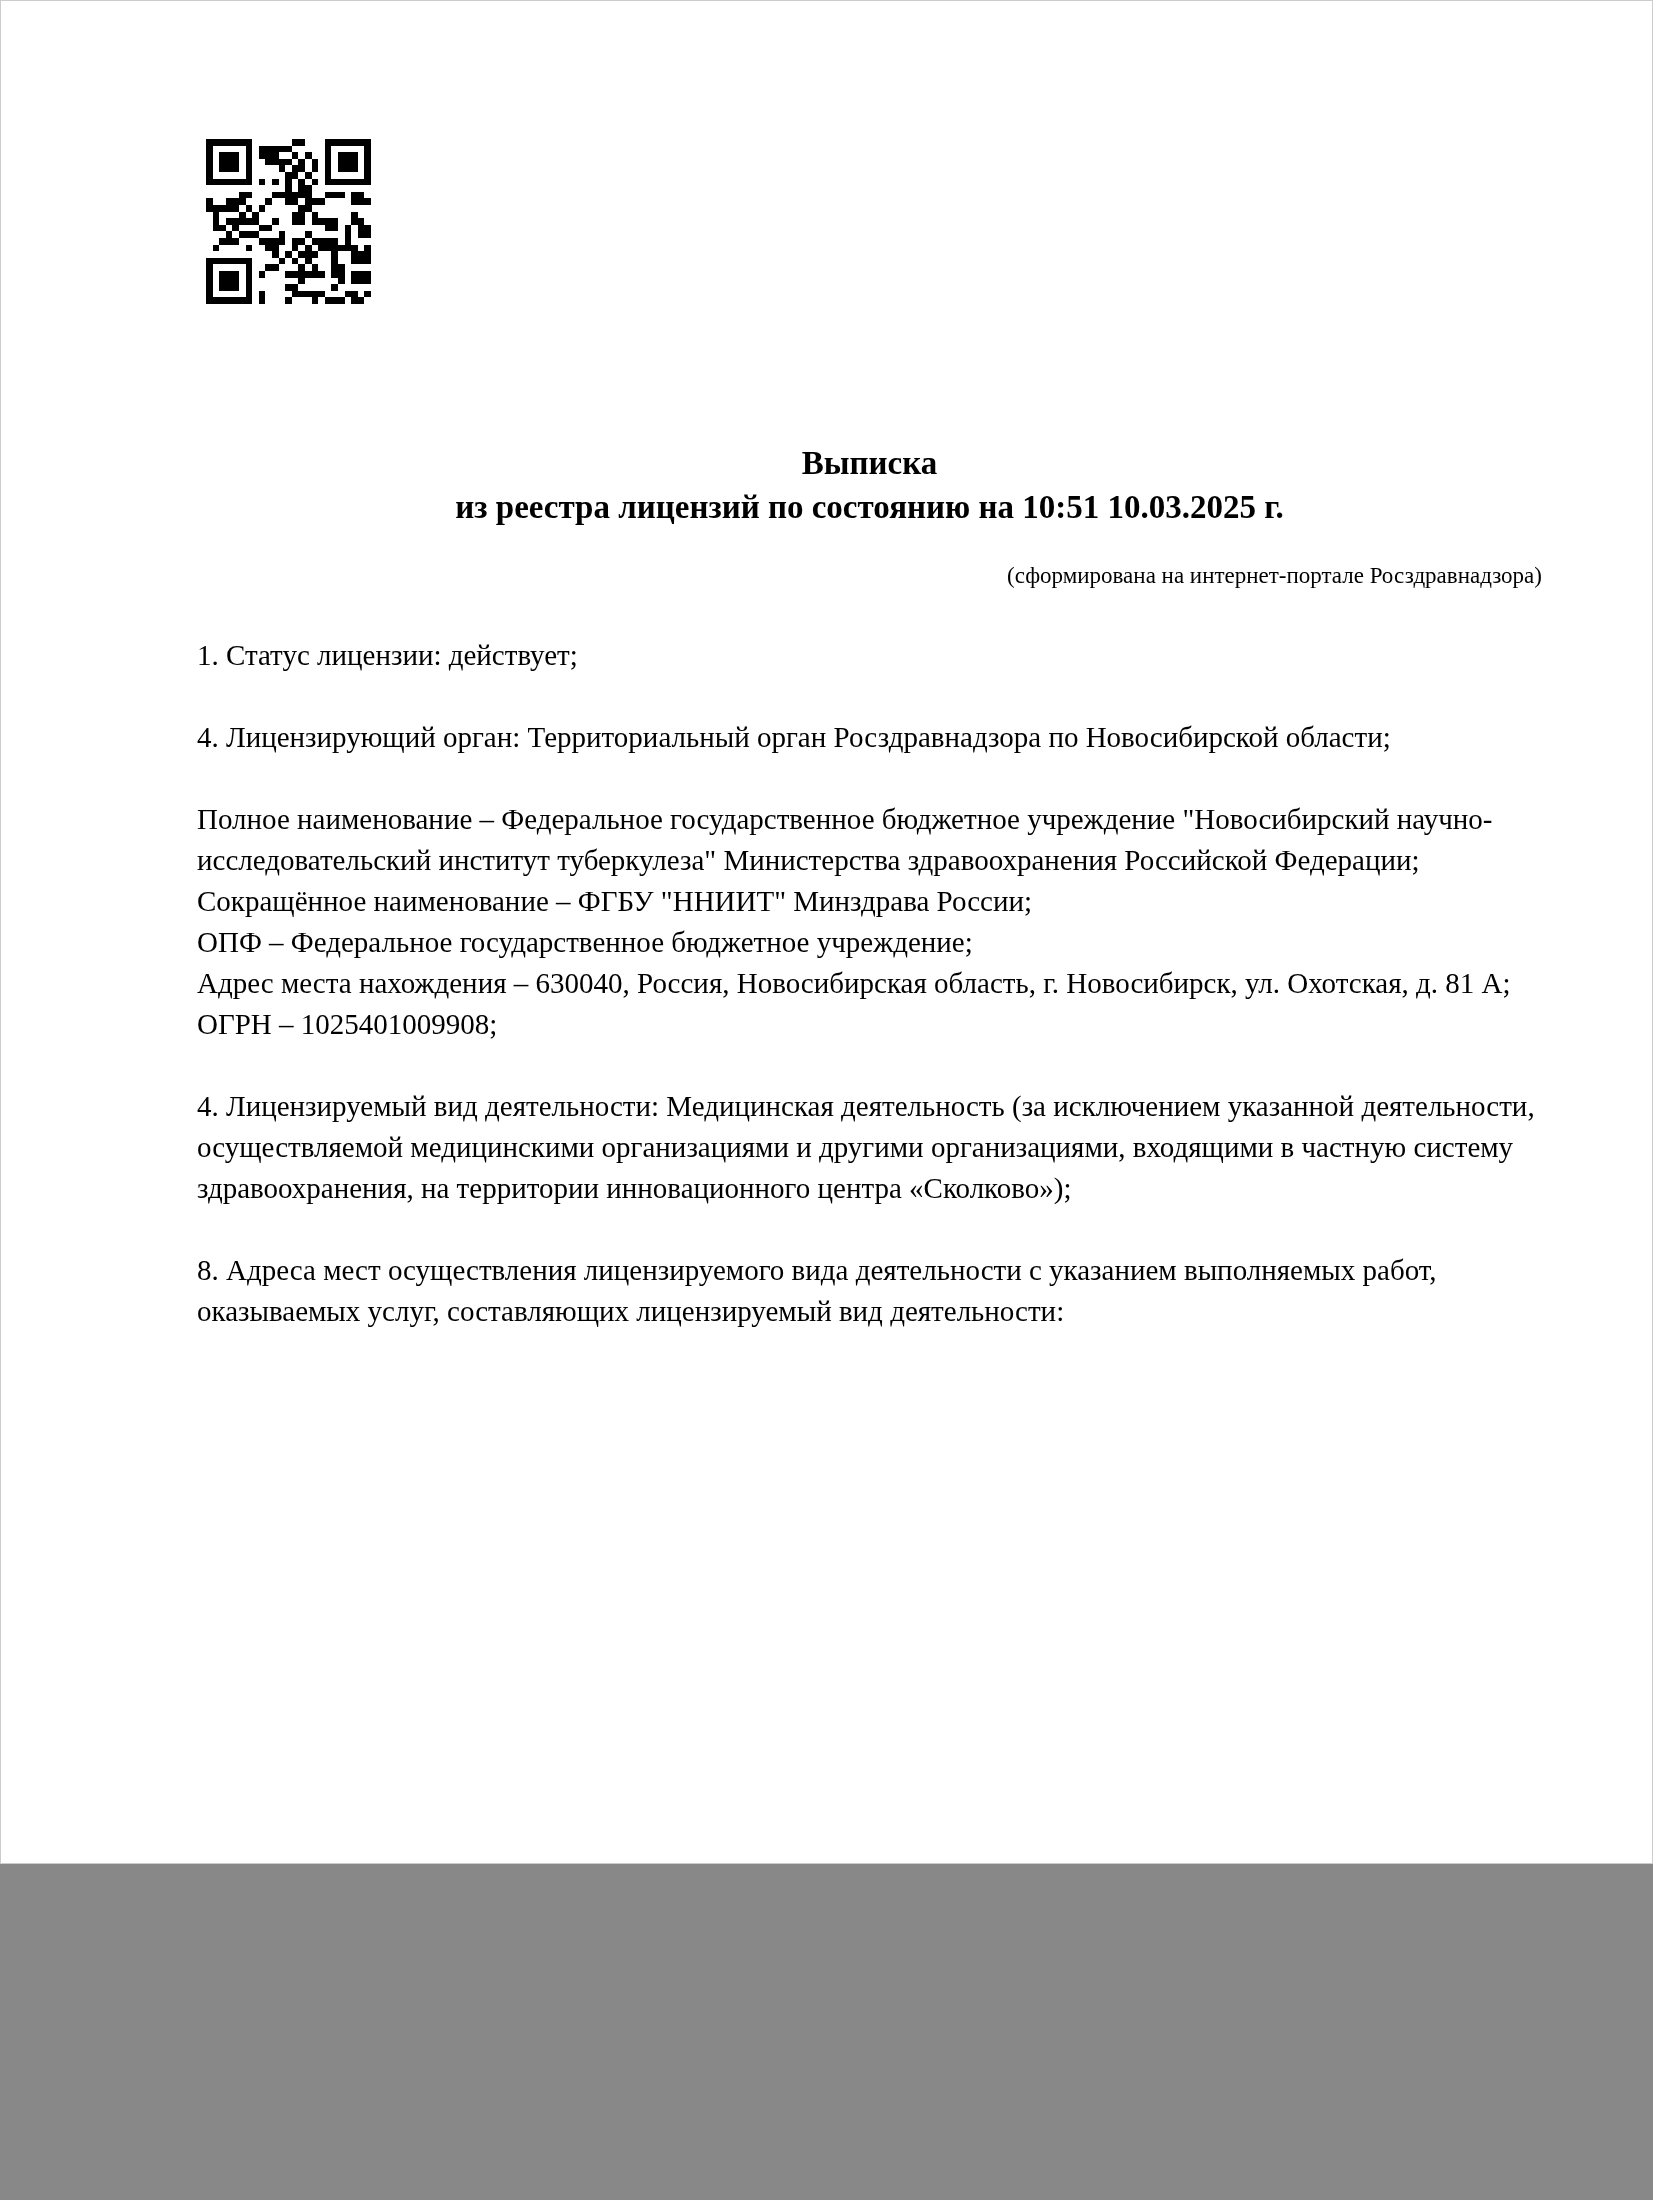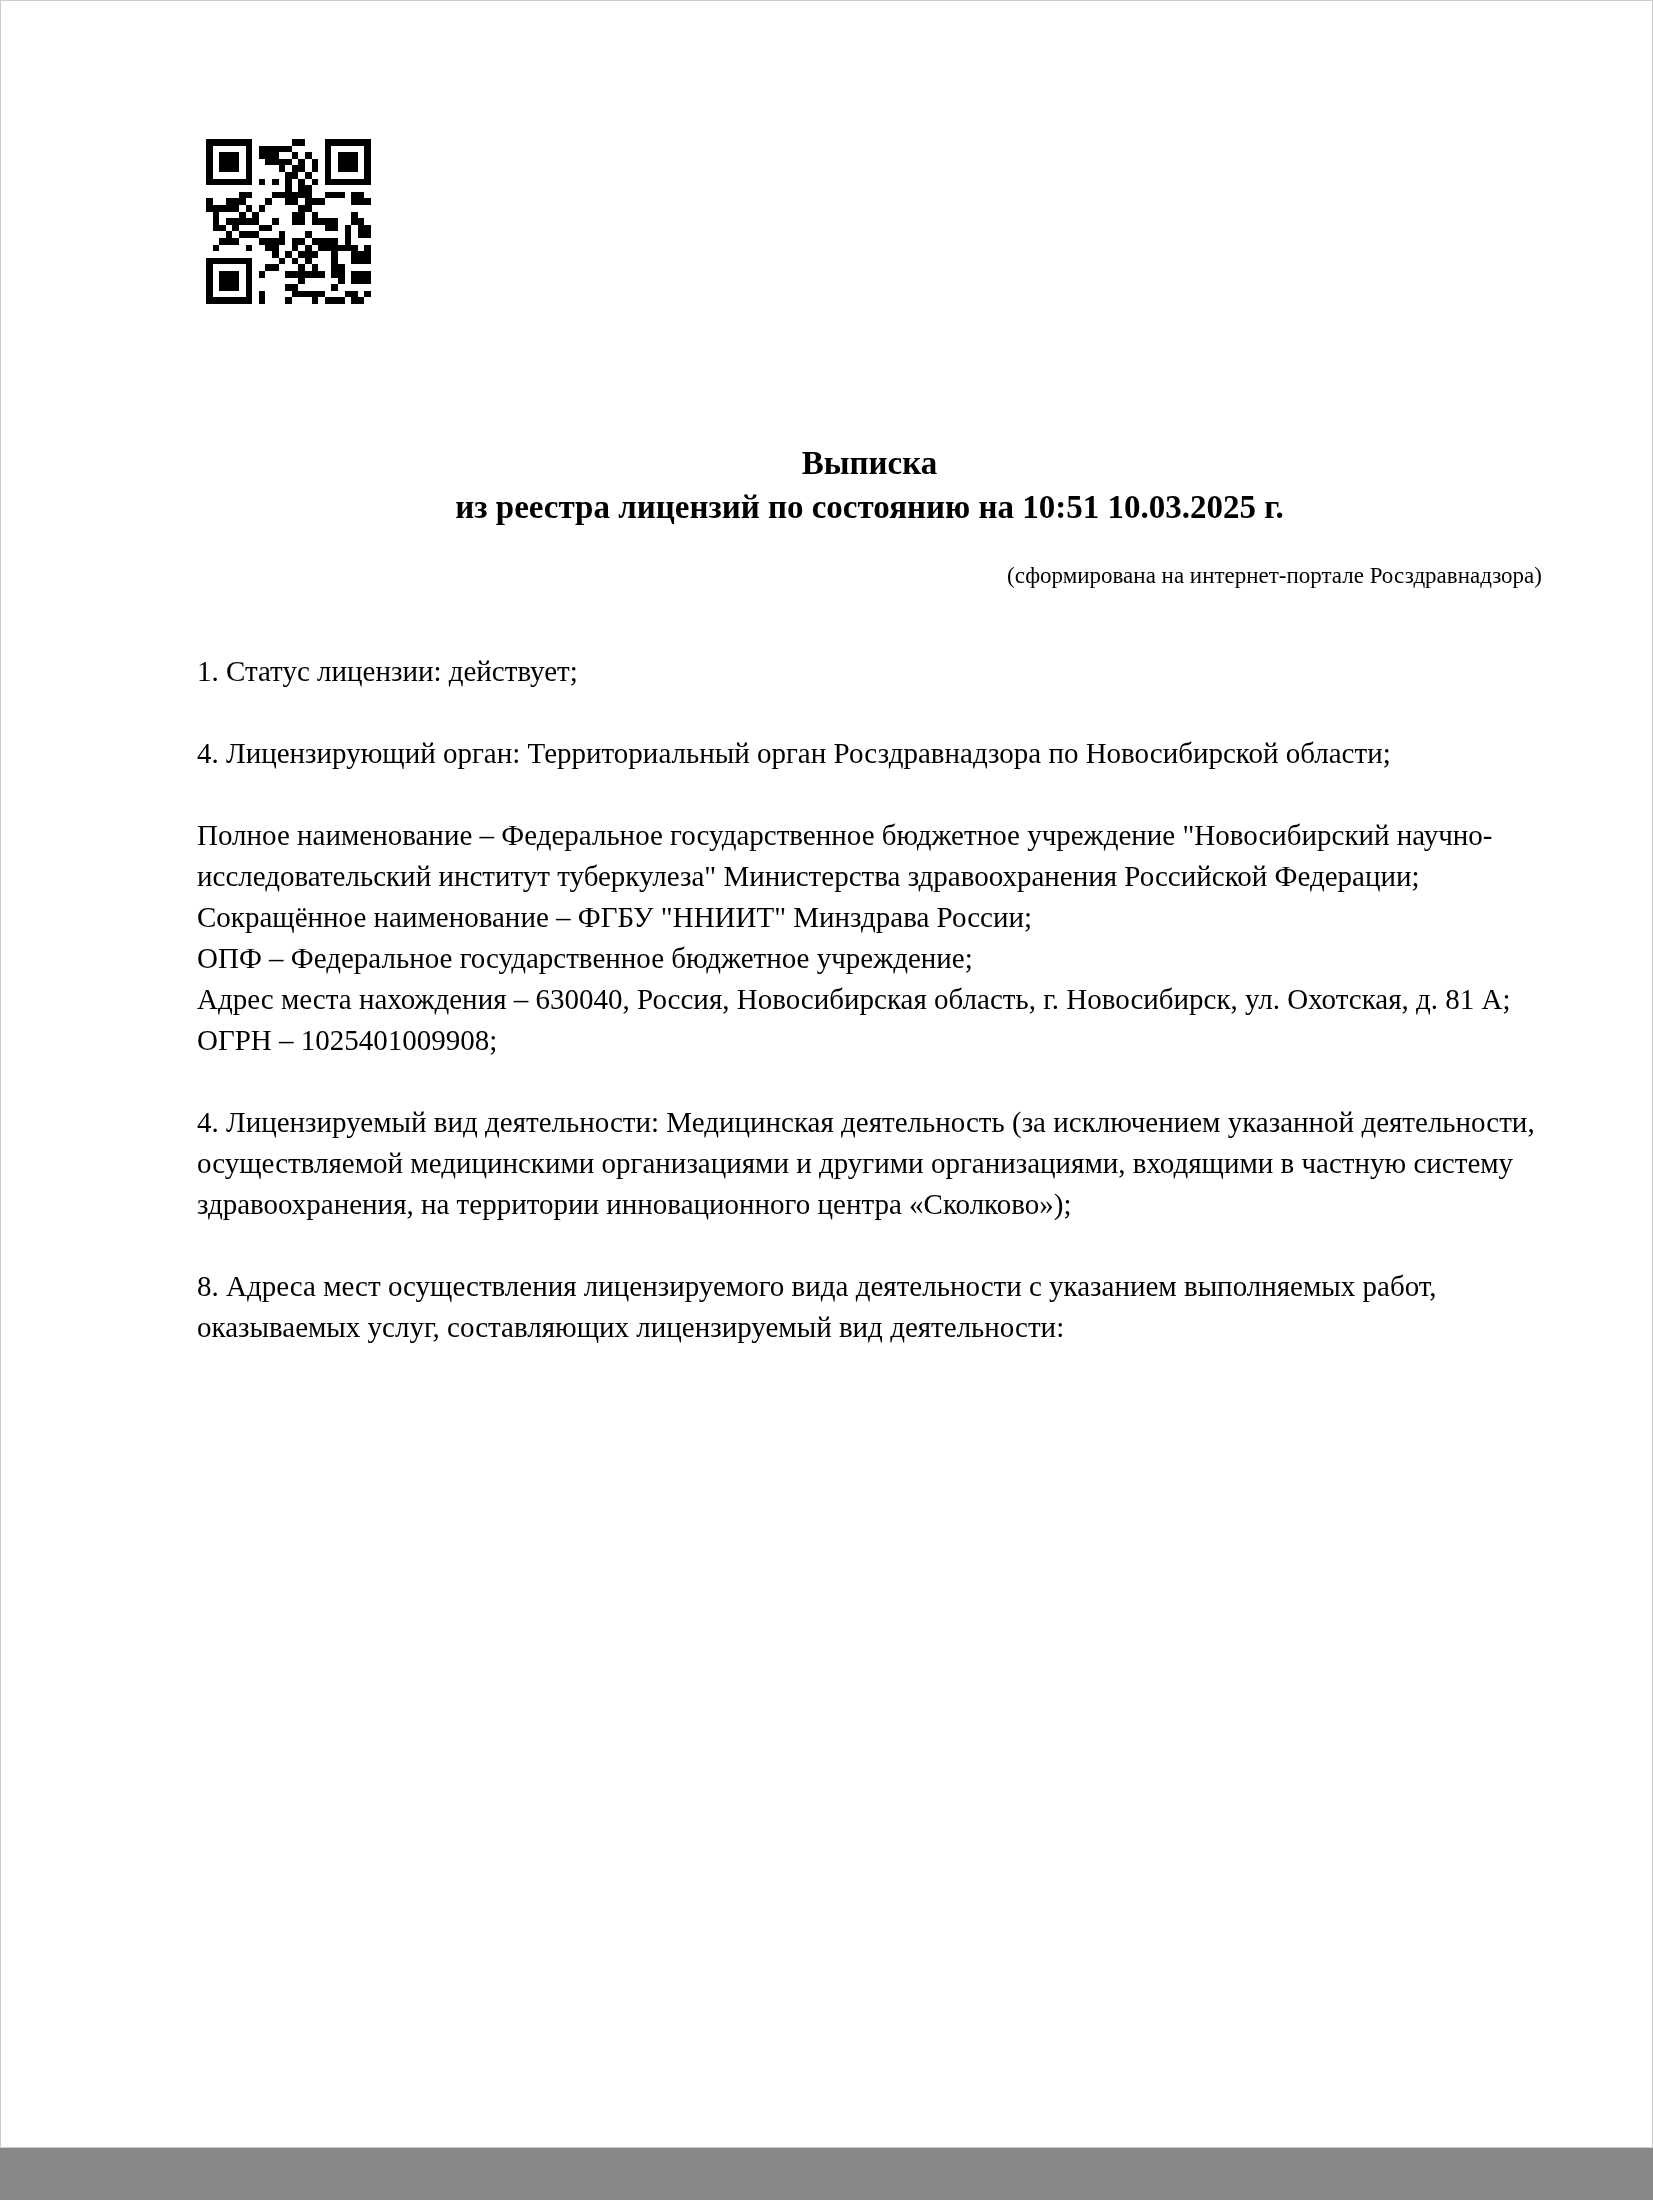--- a/index.html
+++ b/index.html
@@ -3,21 +3,21 @@
 <meta charset="utf-8">
 <style>
   html, body {
     margin: 0;
     padding: 0;
     background: #888;
   }
   .page {
     position: relative;
     width: 1653px;
-    height: 2148px;
+    height: 1864px;
     margin: 0 auto;
     background: #ffffff;
     color: #000000;
     font-family: "Liberation Serif", "DejaVu Serif", serif;
     box-sizing: border-box;
     border: 1px solid #cccccc;
     overflow: hidden;
   }
   .qr {
     position: absolute;
@@ -38,21 +38,21 @@
     font-size: 33px;
     line-height: 44px;
   }
   .subtitle {
     text-align: right;
     font-size: 23px;
     line-height: 30px;
     margin-top: 32px;
   }
   .body-text {
-    margin-top: 60px;
+    margin-top: 44px;
     font-size: 29px;
     line-height: 41px;
   }
   .body-text p {
     margin: 0 0 41px 0;
     white-space: pre-wrap;
   }
 </style>
 </head>
 <body>

